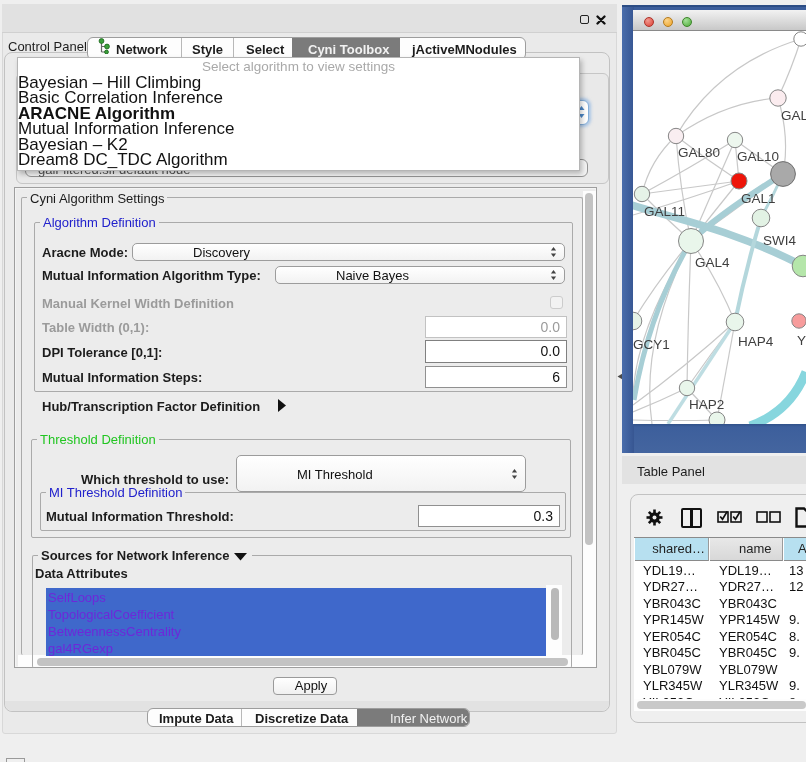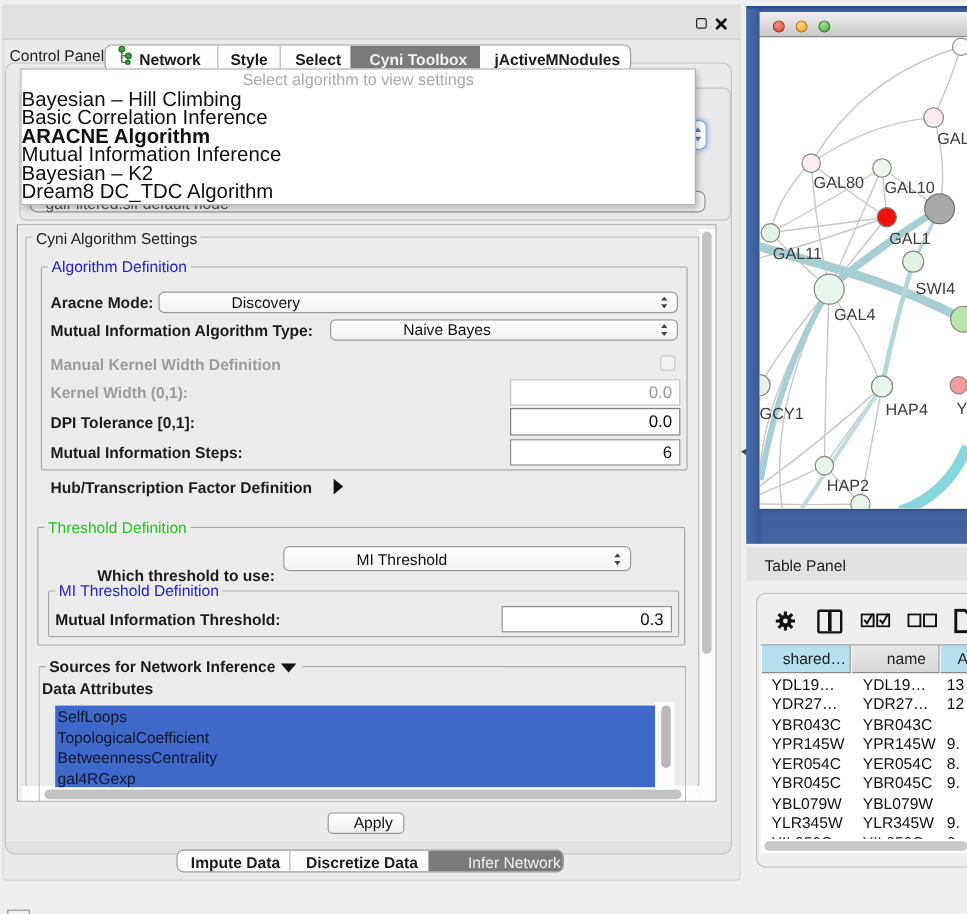--- a/index.html
+++ b/index.html
@@ -80,55 +80,55 @@
 </div>
 <div class="lbl" style="left:42px; top:268px;">Mutual Information Algorithm Type:</div>
 <div class="combo" style="left:275px; top:266px; width:290px; height:18px;">
   <div class="tx">Naive Bayes</div>
   <svg class="ar" width="6" height="10" viewBox="0 0 6 10">
       <path d="M3 0 L5.6 3.4 H0.4 Z M3 10 L5.6 6.6 H0.4 Z" fill="#444"></path>
     </svg>
 </div>
 <div class="lbl dis" style="left:42px; top:296px;">Manual Kernel Width Definition</div>
 <div class="abs" style="left:550px; top:296px; width:13px; height:13px; background:#f2f2f2; border:1px solid #cccccc; border-radius:3px;"></div>
-<div class="lbl dis" style="left:42px; top:320px;">Kernel Width (0,1):</div>
+<div class="lbl dis" style="left:42px; top:320px;">Table Width (0,1):</div>
 <div class="fld" style="left:425px; top:316px; width:142px; height:22px; border:1px solid #c2c2c2; color:#9b9b9b; line-height:20px;">0.0</div>
 <div class="lbl" style="left:42px; top:345px;">DPI Tolerance [0,1]:</div>
 <div class="fld" style="left:425px; top:340px; width:142px; height:23px; border:1.5px solid #808080; color:#111; line-height:20px;">0.0</div>
 <div class="lbl" style="left:42px; top:370px;">Mutual Information Steps:</div>
 <div class="fld" style="left:425px; top:366px; width:142px; height:22px; border:1px solid #909090; color:#111; line-height:20px;">6</div>
 
 <div class="lbl" style="left:42px; top:399px;">Hub/Transcription Factor Definition</div>
 <svg class="abs" style="left:277px; top:399px;" width="10" height="13" viewBox="0 0 10 13">
     <path d="M1 0 L9 6.5 L1 13 Z" fill="#111"></path>
   </svg>
 
 <div class="grp" style="left:31px; top:439px; width:540px; height:99px;"></div>
 <div class="gtitle" style="left:37px; top:432px; color:#21c521;">Threshold Definition</div>
 <div class="lbl" style="left:81px; top:472px;">Which threshold to use:</div>
-<div class="combo" style="left:236px; top:455px; width:290px; height:21px;">
+<div class="combo" style="left:236px; top:455px; width:290px; height:37px;">
   <div class="tx">MI Threshold</div>
   <svg class="ar" width="6" height="10" viewBox="0 0 6 10">
       <path d="M3 0 L5.6 3.4 H0.4 Z M3 10 L5.6 6.6 H0.4 Z" fill="#444"></path>
     </svg>
 </div>
 
 <div class="grp" style="left:40px; top:492px; width:526px; height:39px;"></div>
 <div class="gtitle" style="left:46px; top:485px; color:#2121cc;">MI Threshold Definition</div>
 <div class="lbl" style="left:46px; top:509px;">Mutual Information Threshold:</div>
 <div class="fld" style="left:418px; top:505px; width:142px; height:22px; border:1px solid #909090; color:#111; line-height:20px;">0.3</div>
 
 <div class="grp" style="left:32px; top:555px; width:540px; height:113px; border-bottom:none;"></div>
 <div class="gtitle" style="left:38px; top:548px; color:#1c1c1c; padding-right:22px; font-weight:bold;">Sources for Network Inference</div>
 <svg class="abs" style="left:234px; top:552px;" width="13" height="9" viewBox="0 0 13 9">
     <path d="M0 1 L13 1 L6.5 8.5 Z" fill="#111"></path>
   </svg>
 <div class="lbl" style="left:35px; top:566px;">Data Attributes</div>
 <div class="abs" style="left:46px; top:587.5px; width:500px; height:68.5px; background:#3f68cb;"></div>
-<div class="abs" style="left:48px; top:588.5px; font-size:13px; color:#0f172a; line-height:17.2px;">SelfLoops<br>TopologicalCoefficient<br>BetweennessCentrality<br>gal4RGexp</div>
+<div class="abs" style="left:48px; top:588.5px; font-size:13px; color:#6d28d9; line-height:17.2px;">SelfLoops<br>TopologicalCoefficient<br>BetweennessCentrality<br>gal4RGexp</div>
 <div class="abs" style="left:546px; top:585px; width:16px; height:73px; background:#fdfdfd;"></div>
 <div class="abs" style="left:551px; top:588px; width:8px; height:52px; background:#b9b9b9; border-radius:4px;"></div>
 
 <div class="abs" style="left:273px; top:677px; width:64px; height:18px; background:linear-gradient(#ffffff,#f0f0f0); border:1px solid #9a9a9a; border-radius:4px; text-align:center; font-size:13px; line-height:16px; color:#111;padding-left:12px;">Apply</div>
 
 <div class="abs" style="left:147px; top:708px; width:323px; height:19px; background:#fdfdfd; border:1px solid #9d9d9d; border-radius:6px; overflow:hidden;">
   <div class="abs" style="left:93px; top:0; width:1px; height:19px; background:#b8b8b8;"></div>
   <div class="abs" style="left:209px; top:0; width:114px; height:19px; background:#7b7b7b;"></div>
 </div>
 <div class="lbl" style="left:159px; top:711px;">Impute Data</div>

